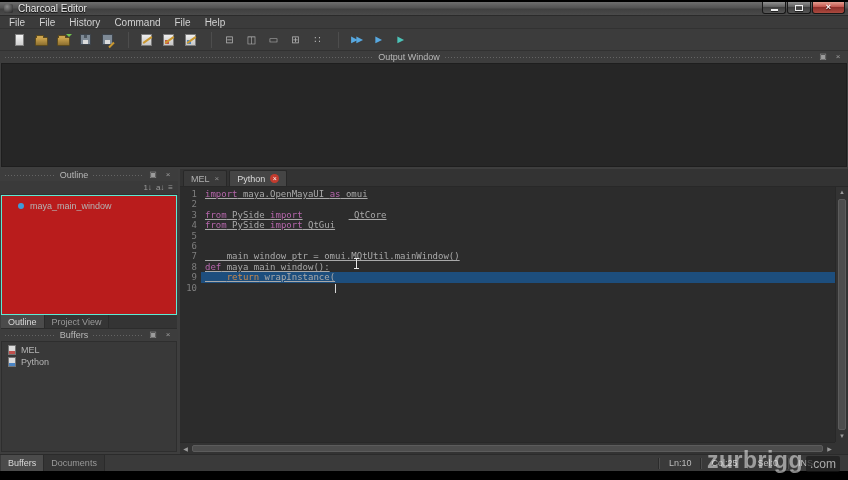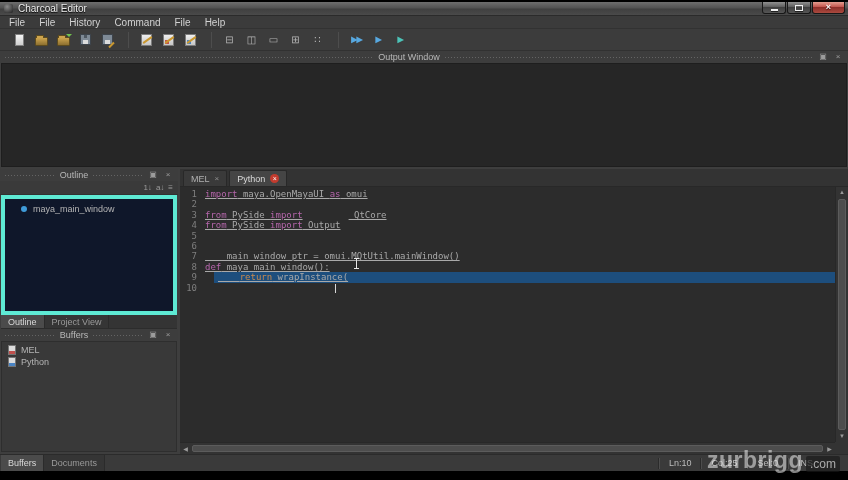--- a/index.html
+++ b/index.html
@@ -75,21 +75,21 @@
   
   .bottom { position:absolute; top:167px; left:0; right:0; height:285px; }
 
   
   .left-panel { position:absolute; left:0; top:0; width:178px; height:285px;padding-left:36px; }
   .outline-header { position:absolute; top:0; left:0; right:0; }
   .outline-toolbar { position:absolute; top:12px; left:0; right:0; height:14px; background:#3a3a3a;
     border-bottom:1px solid #313131; display:flex; justify-content:flex-end; align-items:center; gap:4px; padding-right:5px; }
   .ot-icon { font-size:8px; color:#9c9c9c; line-height:10px; }
   .outline-tree { position:absolute; top:26px; left:1px; right:1px; height:120px;
-    background:#0f172a; border:4px solid #5eead4; padding-top:3px; }
+    background:#b91c1c; border:1px solid #5eead4; padding-top:3px; }
   .tree-item { display:flex; align-items:center; gap:6px; padding:2px 4px 2px 16px; font-size:9px; color:#b5b5b5; }
   .tree-dot { width:6px; height:6px; border-radius:50%; background:#3f9bd8; flex:none; }
   .left-tabs { position:absolute; top:146px; left:1px; right:1px; height:14px; display:flex;
     background:#343434; border-bottom:1px solid #2c2c2c; align-items:stretch; }
   .side-tab { font-size:9px; color:#9a9a9a; padding:0 7px; display:flex; align-items:center;
     background:#353535; border-right:1px solid #2b2b2b; }
   .side-tab.active { background:#4b4b4b; color:#d8d8d8; }
   .buffers-header { position:absolute; top:160px; left:0; right:0; }
   .buffers-list { position:absolute; top:172px; left:1px; right:1px; bottom:2px;
     background:#393939; border:1px solid #2e2e2e; padding-top:2px; }
@@ -112,21 +112,21 @@
   .ed-tab.active .tab-close { background:#c23b2e; color:#fff; border-radius:50%;
     width:9px; height:9px; text-align:center; font-size:7px; line-height:9px; }
 
   .editor { position:absolute; top:18px; left:0; right:13px; bottom:12px; background:#2c2c2c; overflow:hidden; }
   .gutter { position:absolute; left:0; top:0; width:21px; bottom:0; padding-top:2px; }
   .gutter .ln { height:10.4px; line-height:10.4px; font-family:"DejaVu Sans Mono", monospace;
     font-size:9px; color:#7e7e7e; text-align:right; padding-right:4px; }
   .code { position:absolute; left:21px; top:0; right:0; bottom:0; padding-top:2px; }
   .code .row { height:10.4px; line-height:10.4px; font-family:"DejaVu Sans Mono", monospace;
     font-size:9px; white-space:pre; color:#a9a9a9; padding-left:4px;text-decoration:underline; }
-  .code .row.hl { background:#1d4e7d;margin-left:13px; }
+  .code .row.hl { background:#1d4e7d; }
   .caret { position:absolute; left:155px; top:97px; width:1px; height:9px; background:#d8d8d8; }
   .ibeam { position:absolute; left:173px; top:71px; width:7px; height:11px; pointer-events:none; }
   .ibeam::before { content:""; position:absolute; left:3px; top:1px; bottom:1px; width:1px;
     background:#e8e8e8; box-shadow:0 0 1px #000; }
   .ibeam::after { content:""; position:absolute; left:1px; width:5px; top:0; height:1px;
     background:#e8e8e8; box-shadow:0 10px 0 #e8e8e8; }
 
   .vscroll { position:absolute; right:0; top:18px; width:13px; bottom:12px; background:#333333; border-left:1px solid #282828; }
   .vs-btn { height:11px; font-size:6px; color:#9a9a9a; text-align:center; line-height:11px; }
   .vs-btn.down { position:absolute; bottom:0; left:0; right:0; }
@@ -304,21 +304,21 @@
               <div class="ln">6</div>
               <div class="ln">7</div>
               <div class="ln">8</div>
               <div class="ln">9</div>
               <div class="ln">10</div>
             </div>
           <div class="code">
               <div class="row"><span class="seg" style="color: rgb(181, 102, 171);">import</span><span class="seg" style="color: rgb(169, 169, 169);"> maya.OpenMayaUI </span><span class="seg" style="color: rgb(181, 102, 171);">as</span><span class="seg" style="color: rgb(169, 169, 169);"> omui</span></div>
               <div class="row"></div>
               <div class="row"><span class="seg" style="color: rgb(181, 102, 171);">from</span><span class="seg" style="color: rgb(169, 169, 169);"> PySide </span><span class="seg" style="color: rgb(181, 102, 171);">import</span><span class="seg" style="color: rgb(169, 169, 169); margin-left: 46px;"> QtCore</span></div>
-              <div class="row"><span class="seg" style="color: rgb(181, 102, 171);">from</span><span class="seg" style="color: rgb(169, 169, 169);"> PySide </span><span class="seg" style="color: rgb(181, 102, 171);">import</span><span class="seg" style="color: rgb(169, 169, 169);"> Output</span></div>
+              <div class="row"><span class="seg" style="color: rgb(181, 102, 171);">from</span><span class="seg" style="color: rgb(169, 169, 169);"> PySide </span><span class="seg" style="color: rgb(181, 102, 171);">import</span><span class="seg" style="color: rgb(169, 169, 169);"> QtGui</span></div>
               <div class="row"></div>
               <div class="row"></div>
               <div class="row"><span class="seg" style="color: rgb(169, 169, 169);">    main_window_ptr = omui.MQtUtil.mainWindow()</span></div>
               <div class="row"><span class="seg" style="color: rgb(181, 102, 171);">def</span><span class="seg" style="color: rgb(169, 169, 169);"> maya_main_window():</span></div>
               <div class="row hl" style="background: rgb(29, 78, 125);"><span class="seg" style="color: rgb(169, 169, 169);">    </span><span class="seg" style="color: rgb(201, 138, 78);">return</span><span class="seg" style="color: rgb(169, 169, 169);"> wrapInstance(</span></div>
             </div>
           <div class="caret"></div>
           <div class="ibeam"></div>
         </div>
         <div class="vscroll">

